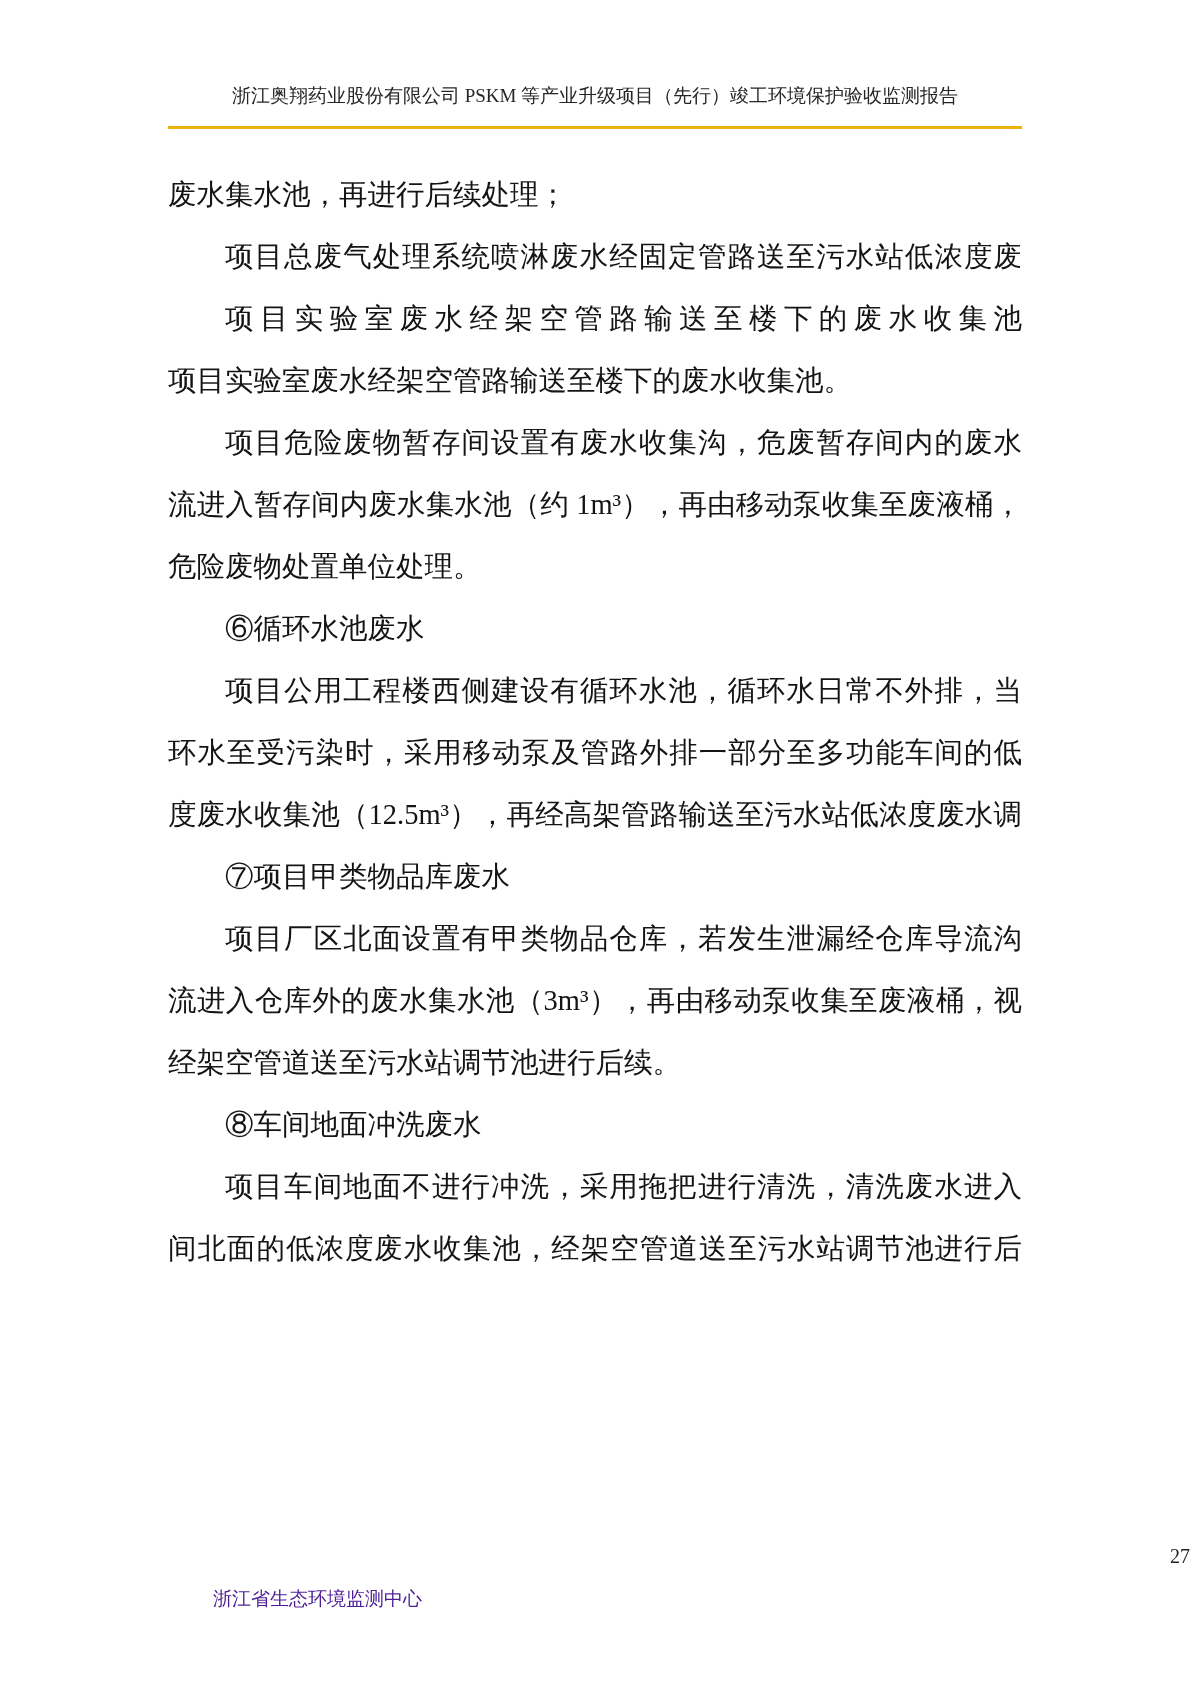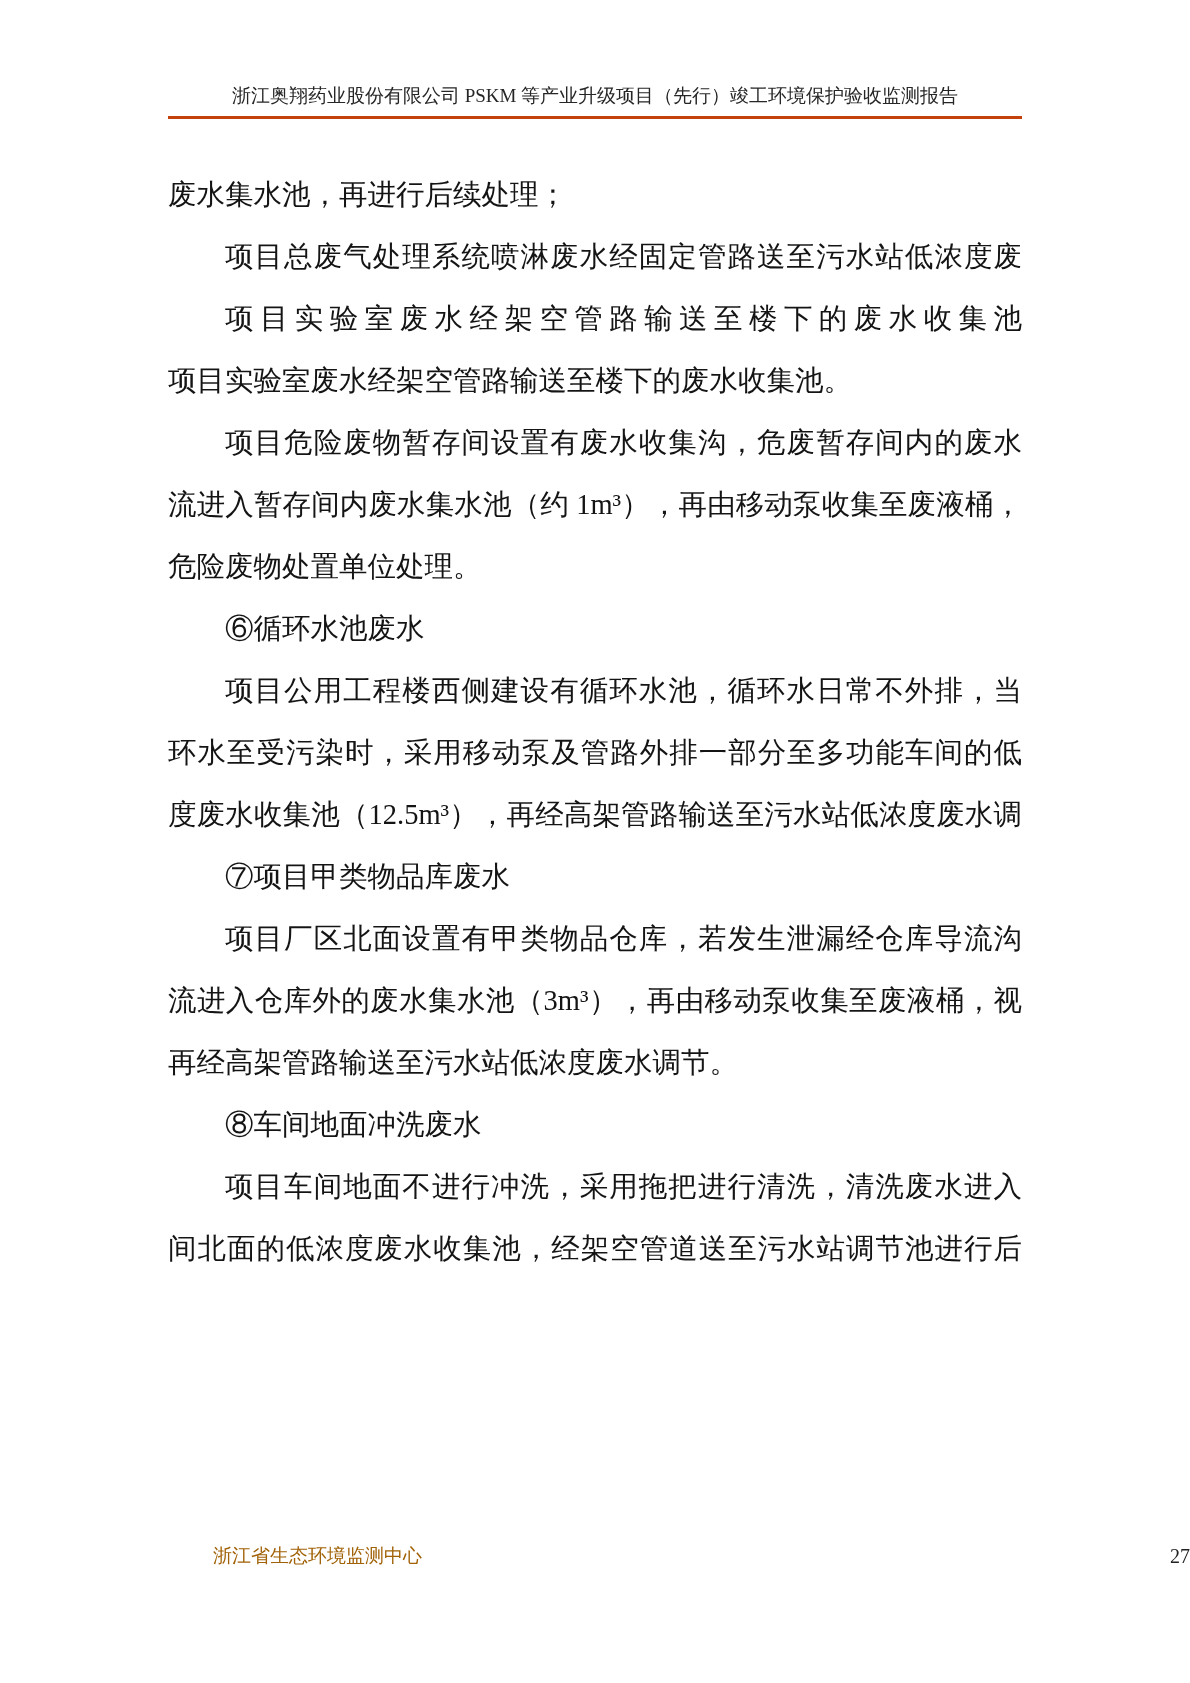--- a/index.html
+++ b/index.html
@@ -14,22 +14,22 @@
   }
   .header{
     position:absolute;
     left:168px;
     top:84px;
     width:854px;
     text-align:center;
     font-size:19px;
     line-height:23px;
     color:#262626;
-    padding-bottom:9px;
-    border-bottom:3px solid #c2410c;
+    padding-bottom:19px;
+    border-bottom:3px solid #eab308;
   }
   .content{
     position:absolute;
     left:168px;
     top:164px;
     width:854px;
     font-size:28.5px;
     color:#141414;
   }
   .line{
@@ -42,24 +42,24 @@
     text-align:justify;
     text-align-last:justify;
     overflow:hidden;
   }
   .line.indent{
     text-indent:57px;
   }
   .footer-org{
     position:absolute;
     left:213px;
-    top:1544px;
+    top:1587px;
     font-size:19px;
     line-height:24px;
-    color:#a16207;
+    color:#4c1d95;
   }
   .footer-page{
     position:absolute;
     left:0;
     top:1544px;
     width:1190px;
     text-align:right;
     font-size:20px;
     line-height:24px;
     color:#222222;
@@ -82,21 +82,21 @@
     <div class="line indent just">项目危险废物暂存间设置有废水收集沟，危废暂存间内的废水自</div>
     <div class="line just">流进入暂存间内废水集水池（约 1m³），再由移动泵收集至废液桶，送</div>
     <div class="line">危险废物处置单位处理。</div>
     <div class="line indent">⑥循环水池废水</div>
     <div class="line indent just">项目公用工程楼西侧建设有循环水池，循环水日常不外排，当循</div>
     <div class="line just">环水至受污染时，采用移动泵及管路外排一部分至多功能车间的低浓</div>
     <div class="line just">度废水收集池（12.5m³），再经高架管路输送至污水站低浓度废水调节</div>
     <div class="line indent">⑦项目甲类物品库废水</div>
     <div class="line indent just">项目厂区北面设置有甲类物品仓库，若发生泄漏经仓库导流沟自</div>
     <div class="line just">流进入仓库外的废水集水池（3m³），再由移动泵收集至废液桶，视情</div>
-    <div class="line">再经高架管路输送至污水站低浓度废水调节。</div>
+    <div class="line">经架空管道送至污水站调节池进行后续。</div>
     <div class="line indent">⑧车间地面冲洗废水</div>
     <div class="line indent just">项目车间地面不进行冲洗，采用拖把进行清洗，清洗废水进入车</div>
     <div class="line just">间北面的低浓度废水收集池，经架空管道送至污水站调节池进行后续</div>
   </div>
 
   <div class="footer-org">浙江省生态环境监测中心</div>
   <div class="footer-page">27</div>
 
 </div>
 

